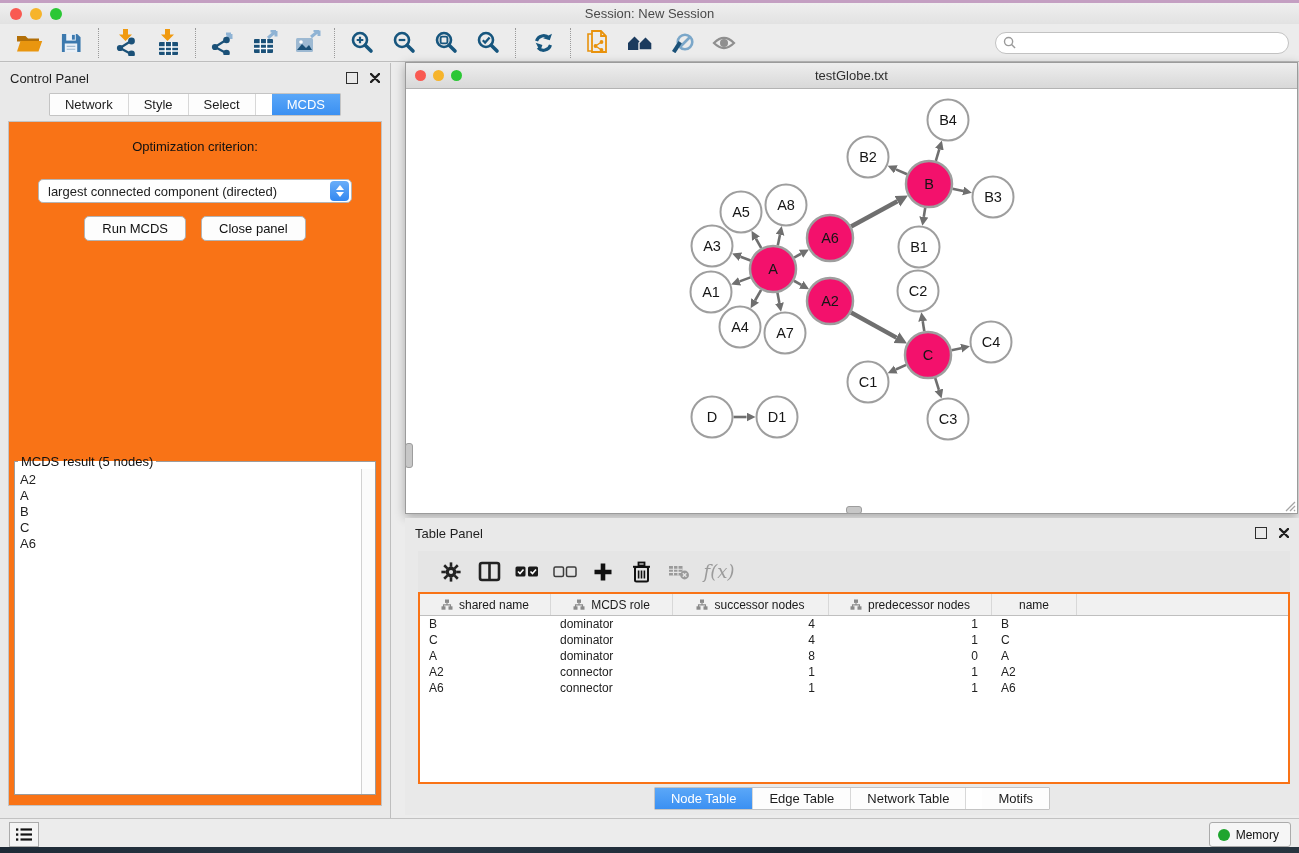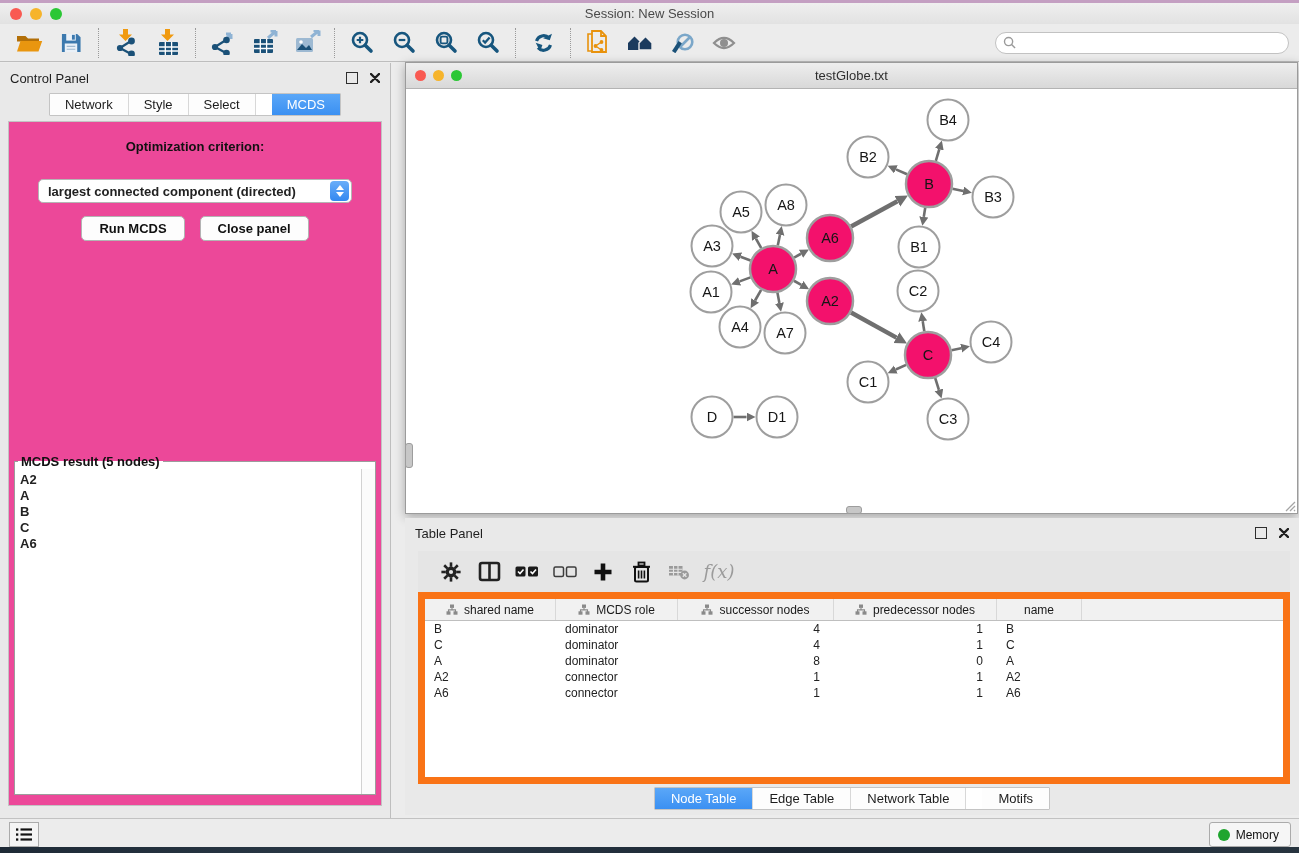--- a/index.html
+++ b/index.html
@@ -30,22 +30,22 @@
   .panel-header{height:30px;display:flex;align-items:center;padding:0 10px;}
   .panel-header .ph-title{font-size:13px;color:#1F1F1F;}
   .ph-icons{margin-left:auto;display:flex;gap:12px;align-items:center;}
   .float-ico{width:10px;height:10px;border:1.6px solid #2E2E2E;background:transparent;}
   .tabs-row{display:flex;justify-content:center;}
   .seg{display:flex;border:1px solid #C4C4C4;border-radius:1px;overflow:hidden;background:#fff;height:21px;}
   .seg .tab{font-size:13px;padding:0 15px;display:flex;align-items:center;border-right:1px solid #D8D8D8;
             background:#FDFDFD;color:#1C1C1C;cursor:default;}
   .seg .tab:last-child{border-right:none;margin-left:16px;}
   .seg .tab.sel{background:linear-gradient(#5AA7F8,#3B90F2);color:#fff;}
-  .cp-content{position:absolute;left:8px;right:8px;top:58px;bottom:12px;background:#ec4899;
-              border:1px solid #C3C3C3;font-weight:bold;}
+  .cp-content{position:absolute;left:8px;right:8px;top:58px;bottom:12px;background:#f97316;
+              border:1px solid #C3C3C3;}
   .opt-label{text-align:center;font-size:13px;margin-top:17px;color:#111;}
   .select{width:314px;height:24px;margin:25px auto 0 auto;background:#fff;border:1px solid #B5B5B5;border-radius:5px;
           display:flex;align-items:center;font-size:13px;box-sizing:border-box;padding-left:9px;}
   .select .sel-text{flex:1;}
   .stepper{width:19px;height:20px;margin-right:2px;border-radius:4px;background:linear-gradient(#6AAEF9,#3388F0);
            display:flex;flex-direction:column;align-items:center;justify-content:center;gap:2px;}
   .chev-up{width:0;height:0;border-left:4px solid transparent;border-right:4px solid transparent;border-bottom:5px solid #fff;}
   .chev-dn{width:0;height:0;border-left:4px solid transparent;border-right:4px solid transparent;border-top:5px solid #fff;}
   .btn-row{display:flex;justify-content:center;gap:15px;margin-top:13px;}
   .btn{height:23px;padding:0 17px;background:#FDFDFD;border:1px solid #B3B3B3;border-radius:5px;
@@ -68,21 +68,21 @@
   .grip{position:absolute;right:1px;bottom:1px;width:14px;height:14px;}
   .edge-thumb-v{position:absolute;left:-1px;top:380px;width:6px;height:23px;background:#C7C7C7;border:1px solid #9D9D9D;border-radius:3px;}
   .edge-thumb-h{position:absolute;left:440px;bottom:-1px;height:6px;width:14px;background:#C7C7C7;border:1px solid #9D9D9D;border-radius:3px;}
 
   
   .table-panel{position:absolute;left:405px;top:518px;width:894px;height:297px;background:#E9E9E9;box-sizing:border-box;}
   .tp-toolbar{position:absolute;left:13px;right:9px;top:33px;height:41px;background:#E5E5E5;
               display:flex;align-items:center;gap:0;padding-left:14px;box-sizing:border-box;}
   .tp-btn{width:38px;height:34px;display:flex;align-items:center;justify-content:center;}
   .fx-label{font-family:"DejaVu Serif",serif;font-style:italic;color:#9B9B9B;font-size:18px;margin-left:4px;}
-  .tablewrap{position:absolute;left:13px;right:9px;top:74px;bottom:31px;background:#fff;border:7px solid #f97316;overflow:hidden;}
+  .tablewrap{position:absolute;left:13px;right:9px;top:74px;bottom:31px;background:#fff;border:2px solid #f97316;overflow:hidden;}
   .thead{display:flex;height:21px;background:#F1F1F1;border-bottom:1px solid #BFBFBF;}
   .th{display:flex;align-items:center;justify-content:center;gap:6px;font-size:12px;color:#1A1A1A;
       border-right:1px solid #D8D8D8;box-sizing:border-box;}
   .trow{display:flex;height:16px;align-items:center;}
   .td{font-size:12px;box-sizing:border-box;padding-left:9px;white-space:nowrap;overflow:hidden;}
   .td.num{text-align:right;padding-right:14px;padding-left:0;}
   .tp-tabs{position:absolute;left:0;right:0;bottom:5px;display:flex;justify-content:center;}
   .tp-tabs .seg .tab{padding:0 16px;}
 
   

